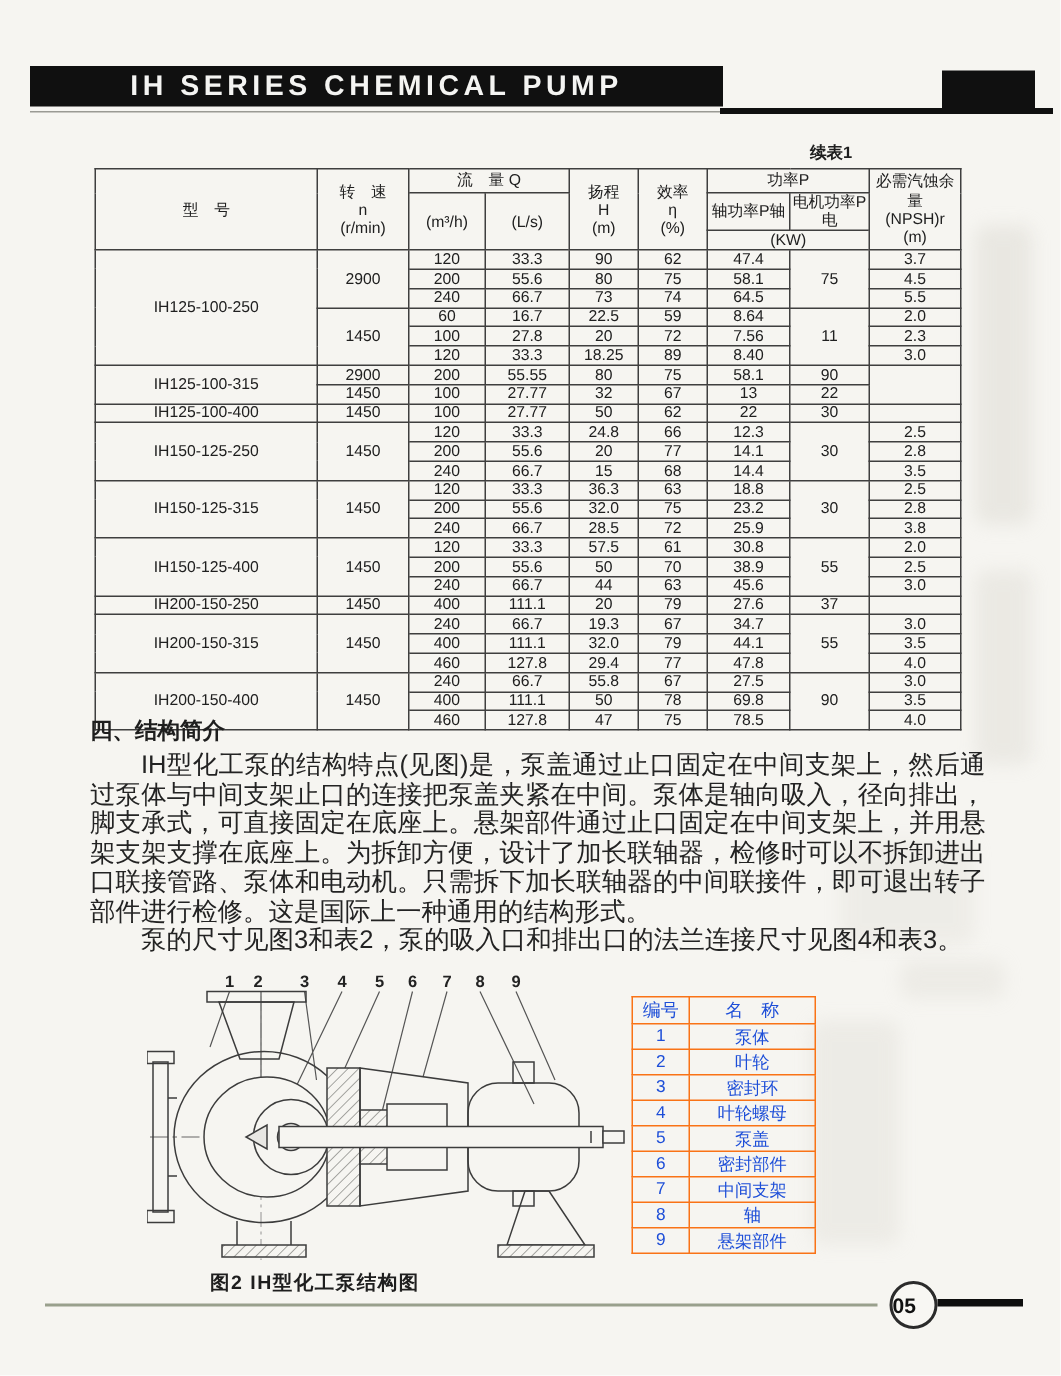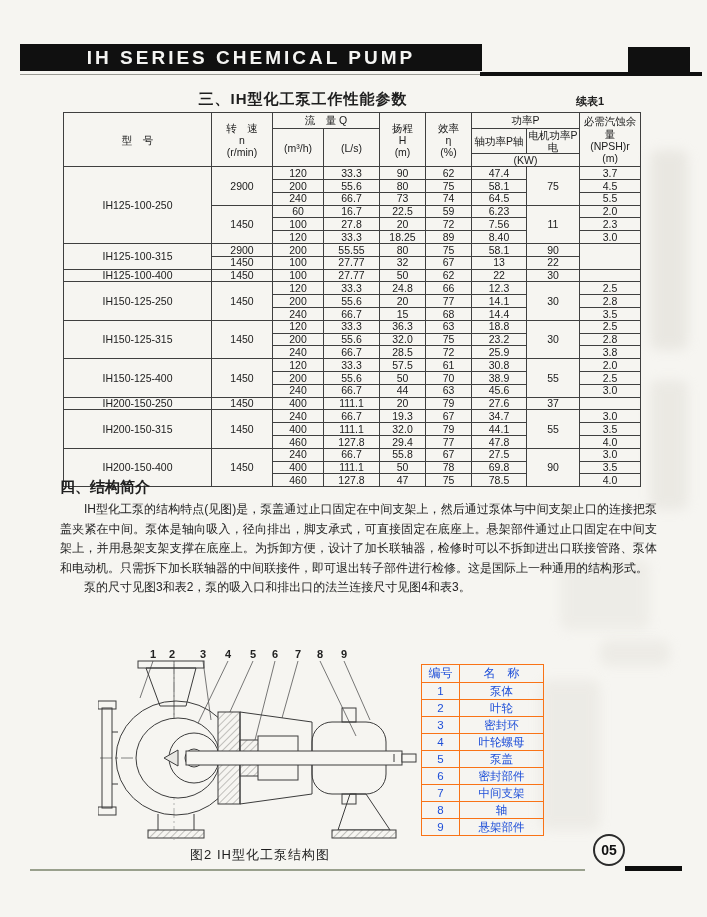--- a/index.html
+++ b/index.html
@@ -11,69 +11,68 @@
   .ban-en{position:absolute;left:20px;top:44px;width:462px;height:27px;background:#101010;
           color:#f4f4f2;font-weight:bold;font-size:19px;letter-spacing:3px;text-align:center;line-height:27px;}
   .ban-cn{position:absolute;left:488px;top:38px;width:138px;height:34px;color:#1d2b20;
           font-weight:bold;font-size:29px;line-height:34px;letter-spacing:1px;white-space:nowrap;}
   .ban-blk{position:absolute;left:628px;top:47px;width:62px;height:25px;background:#101010;}
   .rule-thin{position:absolute;left:20px;top:74px;width:460px;height:1px;background:#9a9a94;}
   .rule-thick{position:absolute;left:480px;top:72px;width:222px;height:4px;background:#101010;}
   
   .tbl-title{position:absolute;left:63px;top:90px;width:480px;text-align:center;
              font-size:15px;font-weight:bold;letter-spacing:1px;}
-  .cont-note{position:absolute;left:540px;top:94px;width:100px;text-align:center;font-size:11px;font-weight:bold;}
+  .cont-note{position:absolute;left:540px;top:94px;width:100px;text-align:left;font-size:11px;font-weight:bold;}
   
   table.perf{position:absolute;left:63px;top:112px;width:577px;border-collapse:collapse;
              table-layout:fixed;font-size:10.5px;}
   table.perf th,table.perf td{border:1px solid #3f3f3f;text-align:center;padding:0;
              vertical-align:middle;font-weight:normal;color:#202020;}
   table.perf{border:1.5px solid #2e2e2e;}
   table.perf th{white-space:pre-line;line-height:1.15;font-size:10.5px;}
   tr.hA th{height:15px;} tr.hB th{height:21px;} tr.hC th{height:12px;}
   table.perf td{height:11.8px;line-height:1;}
   
   .sec4{position:absolute;left:60px;top:478px;width:597px;}
   .sec4 h3{margin:0 0 3px 0;font-size:15px;font-weight:bold;}
-  .sec4 p{margin:0;text-indent:2em;font-size:12px;line-height:19.5px;text-align:justify;color:#232323;}
+  .sec4 p{margin:0;text-indent:2em;font-size:17px;line-height:19.5px;text-align:justify;color:#232323;}
   
   .fig{position:absolute;left:98px;top:648px;width:322px;height:196px;}
-  .fig-cap{position:absolute;left:140px;top:846px;width:240px;text-align:center;
-           font-size:13px;font-weight:normal;letter-spacing:1px;}
+  .fig-cap{position:absolute;left:140px;top:846px;width:240px;
+           font-size:13px;font-weight:bold;letter-spacing:1px;}
   
   table.parts{position:absolute;left:421px;top:664px;border-collapse:collapse;font-size:11.5px;}
   table.parts th,table.parts td{border:1px solid #f97316;text-align:center;padding:0;height:16px;
            font-weight:normal;color:#1d4ed8;}
   table.parts th{font-size:12px;white-space:pre;}
   col.c-no{width:38px;} col.c-nm{width:84px;}
   
   .f-line-l{position:absolute;left:30px;top:869px;width:555px;height:2px;background:#99a08d;}
-  .f-circle{position:absolute;left:593px;top:834px;width:28px;height:28px;border:2px solid #2b2b2b;
-            border-radius:50%;background:#f8f7f3;text-align:center;line-height:28px;
+  .f-circle{position:absolute;left:593px;top:854px;width:28px;height:28px;border:2px solid #2b2b2b;
+            border-radius:50%;background:#f8f7f3;text-align:left;line-height:28px;
             font-size:14px;font-weight:bold;color:#111;}
   .f-line-r{position:absolute;left:625px;top:866px;width:57px;height:5px;background:#0e0e0e;}
   svg text{font-family:"Liberation Sans","DejaVu Sans",sans-serif;}
 </style>
 </head>
 <body>
 
 <div class="page">
 
   <div class="gh" style="left:650px;top:150px;width:38px;height:200px;opacity:.35"></div>
   <div class="gh" style="left:650px;top:380px;width:38px;height:130px;opacity:.3"></div>
   <div class="gh" style="left:560px;top:560px;width:90px;height:70px;opacity:.22"></div>
   <div class="gh" style="left:540px;top:680px;width:60px;height:150px;opacity:.25"></div>
   <div class="gh" style="left:600px;top:640px;width:70px;height:26px;opacity:.25"></div>
 
   <div class="ban-en">IH SERIES CHEMICAL PUMP</div>
   <div class="ban-blk"></div>
   <div class="rule-thin"></div>
   <div class="rule-thick"></div>
 
-  <div class="tbl-title">三、IH型化工泵工作性能参数</div>
   <div class="cont-note">续表1</div>
 
   <table class="perf">
     <colgroup>
       <col style="width:148px">
         <col style="width:61px">
         <col style="width:51px">
       <col style="width:56px">
         <col style="width:46px">
         <col style="width:46px">
@@ -136,21 +135,21 @@
           <td>74</td>
           <td>64.5</td>
           <td>5.5</td>
         </tr>
         <tr>
           <td rowspan="3">1450</td>
           <td>60</td>
           <td>16.7</td>
           <td>22.5</td>
           <td>59</td>
-          <td>6.23</td>
+          <td>8.64</td>
           <td rowspan="3">11</td>
           <td>2.0</td>
         </tr>
         <tr>
           <td>100</td>
           <td>27.8</td>
           <td>20</td>
           <td>72</td>
           <td>7.56</td>
           <td>2.3</td>

